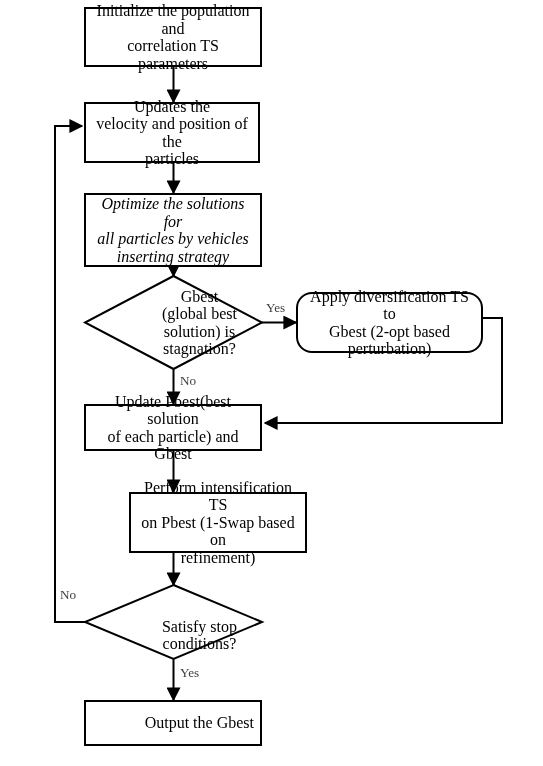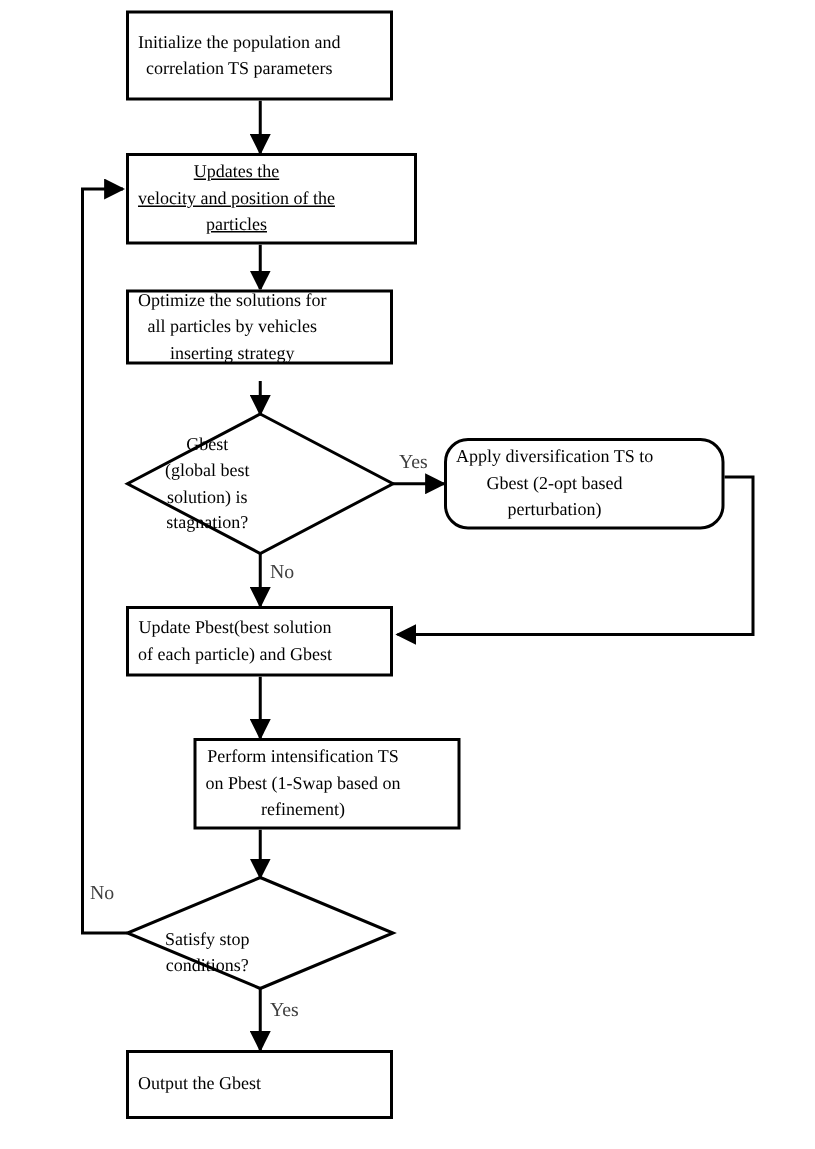--- a/index.html
+++ b/index.html
@@ -19,24 +19,24 @@
     position: absolute;
     left: 0;
     top: 0;
     width: 543px;
     height: 766px;
   }
   .node {
     position: absolute;
     display: flex;
     align-items: center;
-    justify-content: flex-start;
+    justify-content: flex-end;
     text-align: center;
     color: #000000;
-    font-size: 12px;
+    font-size: 16px;
     line-height: 17.5px;
     box-sizing: border-box;
     z-index: 2;
   }
   .process {
     border: 2px solid #000000;
     background: #ffffff;
   }
   .decision {
     background: transparent;
@@ -91,27 +91,27 @@
     <path d="M 85 622 L 55 622 L 55 126 L 82 126" stroke="#000000" stroke-width="2" fill="none" marker-end="url(#arrow)"></path>
 
     <path d="M 173.5 659 L 173.5 700" stroke="#000000" stroke-width="2" fill="none" marker-end="url(#arrow)"></path>
   </svg>
 
   <div class="node process" style="left:84px; top:7px; width:178px; height:60px;">
     <span class="node-label">Initialize the population and
 correlation TS parameters</span>
   </div>
 
-  <div class="node process" style="left:84px; top:102px; width:194px; height:61px;text-decoration:underline;">
+  <div class="node process" style="left:84px; top:102px; width:176px; height:61px;">
     <span class="node-label">Updates the
 velocity and position of the
 particles</span>
   </div>
 
-  <div class="node process" style="left:84px; top:193px; width:178px; height:50px;">
+  <div class="node process" style="left:84px; top:193px; width:178px; height:74px;font-style:italic;">
     <span class="node-label">Optimize the solutions for
 all particles by vehicles
 inserting strategy</span>
   </div>
 
   <div class="node decision" style="left:104px; top:276px; width:139px; height:93px;">
     <span class="node-label">Gbest
 (global best
 solution) is
 stagnation?</span>

